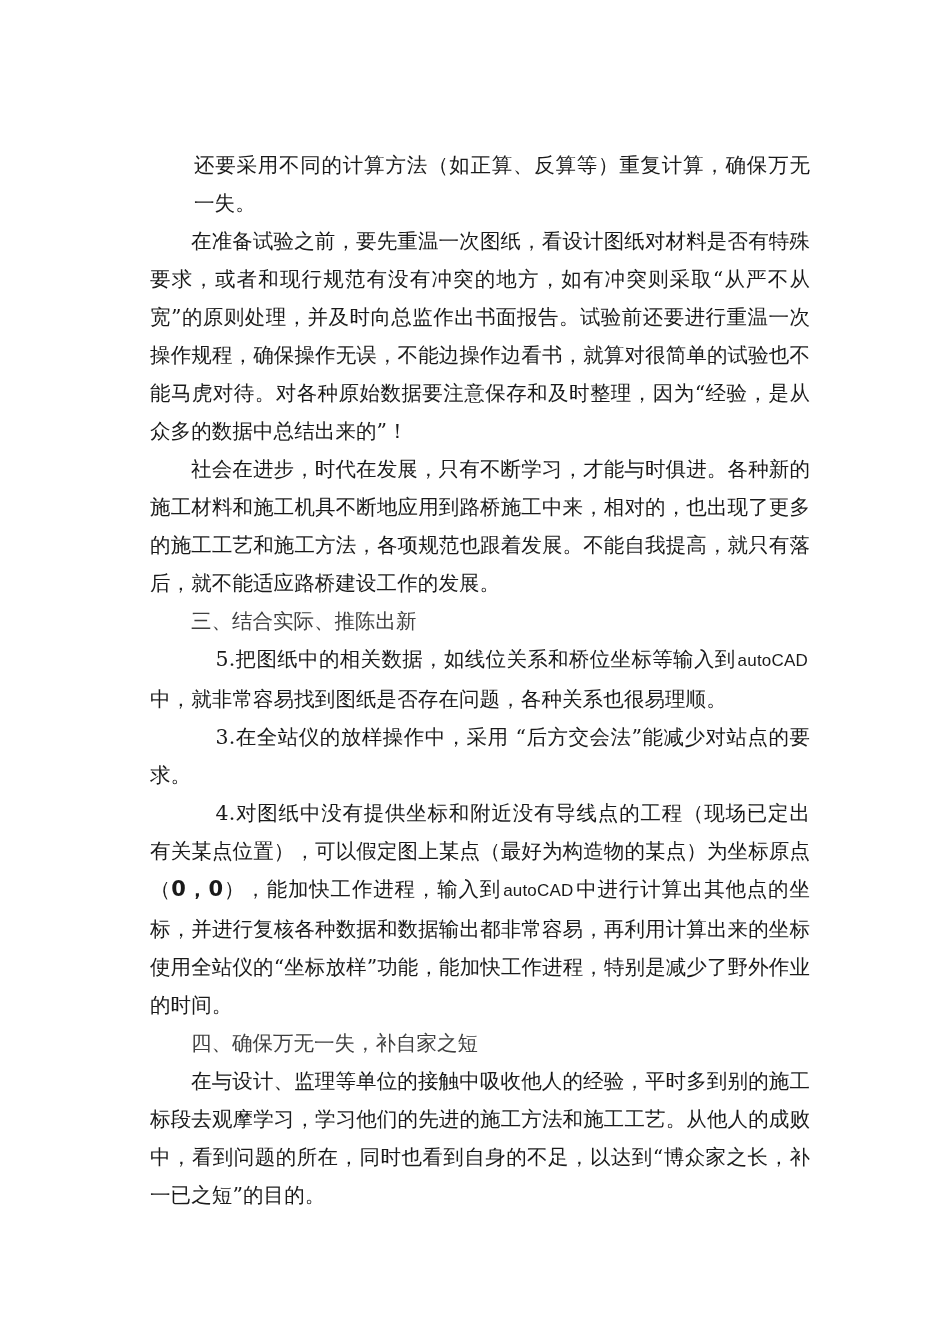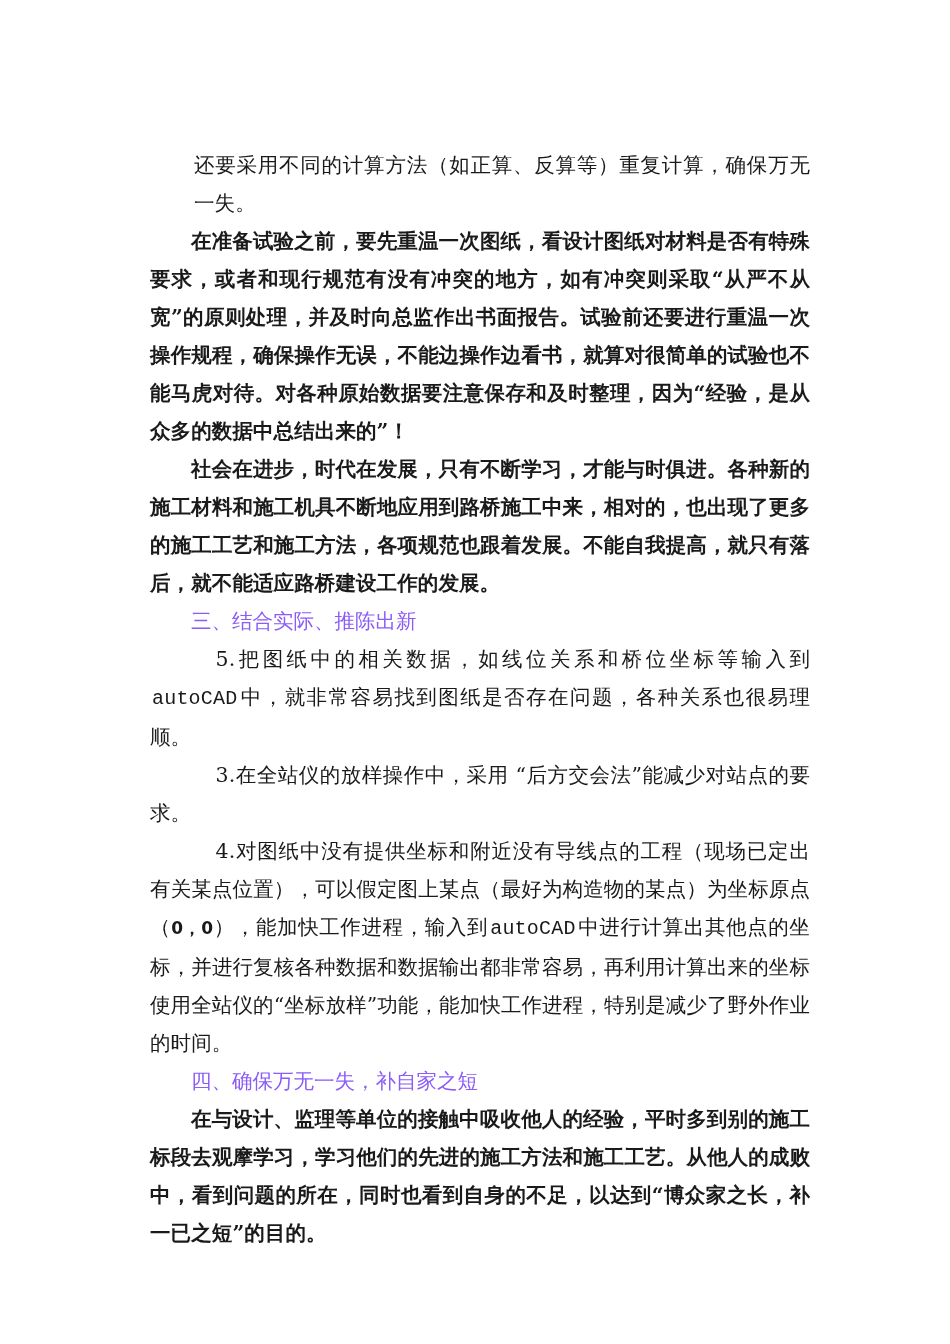--- a/index.html
+++ b/index.html
@@ -28,40 +28,40 @@
     line-height: 38px;
     color: #1a1a1a;
     text-align: justify;
     text-justify: inter-ideograph;
     letter-spacing: 0.1px;
     word-spacing: 0;
     -webkit-font-smoothing: antialiased;
   }
   
   .indent-0 { text-indent: 0; margin-left: 44px; }
-  .indent-2 { text-indent: 2em; font-weight: bold; }
+  .indent-2 { text-indent: 2em; }
   .indent-3 { text-indent: 3.2em; }
 
   .sans {
-    font-family: Liberation Mono, monospace;
-    font-size: 20px;
+    font-family: Liberation Sans, sans-serif;
+    font-size: 17px;
     letter-spacing: 0.2px;
     padding: 0 2px;
   }
   .sans-num {
     font-family: "DejaVu Sans", "Liberation Sans", sans-serif;
-    font-size: 17px;
+    font-size: 21px;
     font-weight: 600;
   }
   .heading {
     margin: 0;
     font-family: "DejaVu Serif", "Liberation Serif", serif;
     font-size: 20.5px;
     line-height: 38px;
-    color: #8b5cf6;
+    color: #404040;
     text-indent: 2em;
     font-weight: normal;
   }
 </style>
 </head>
 <body>
 
 <div class="page">
   <div class="text-body">
 

